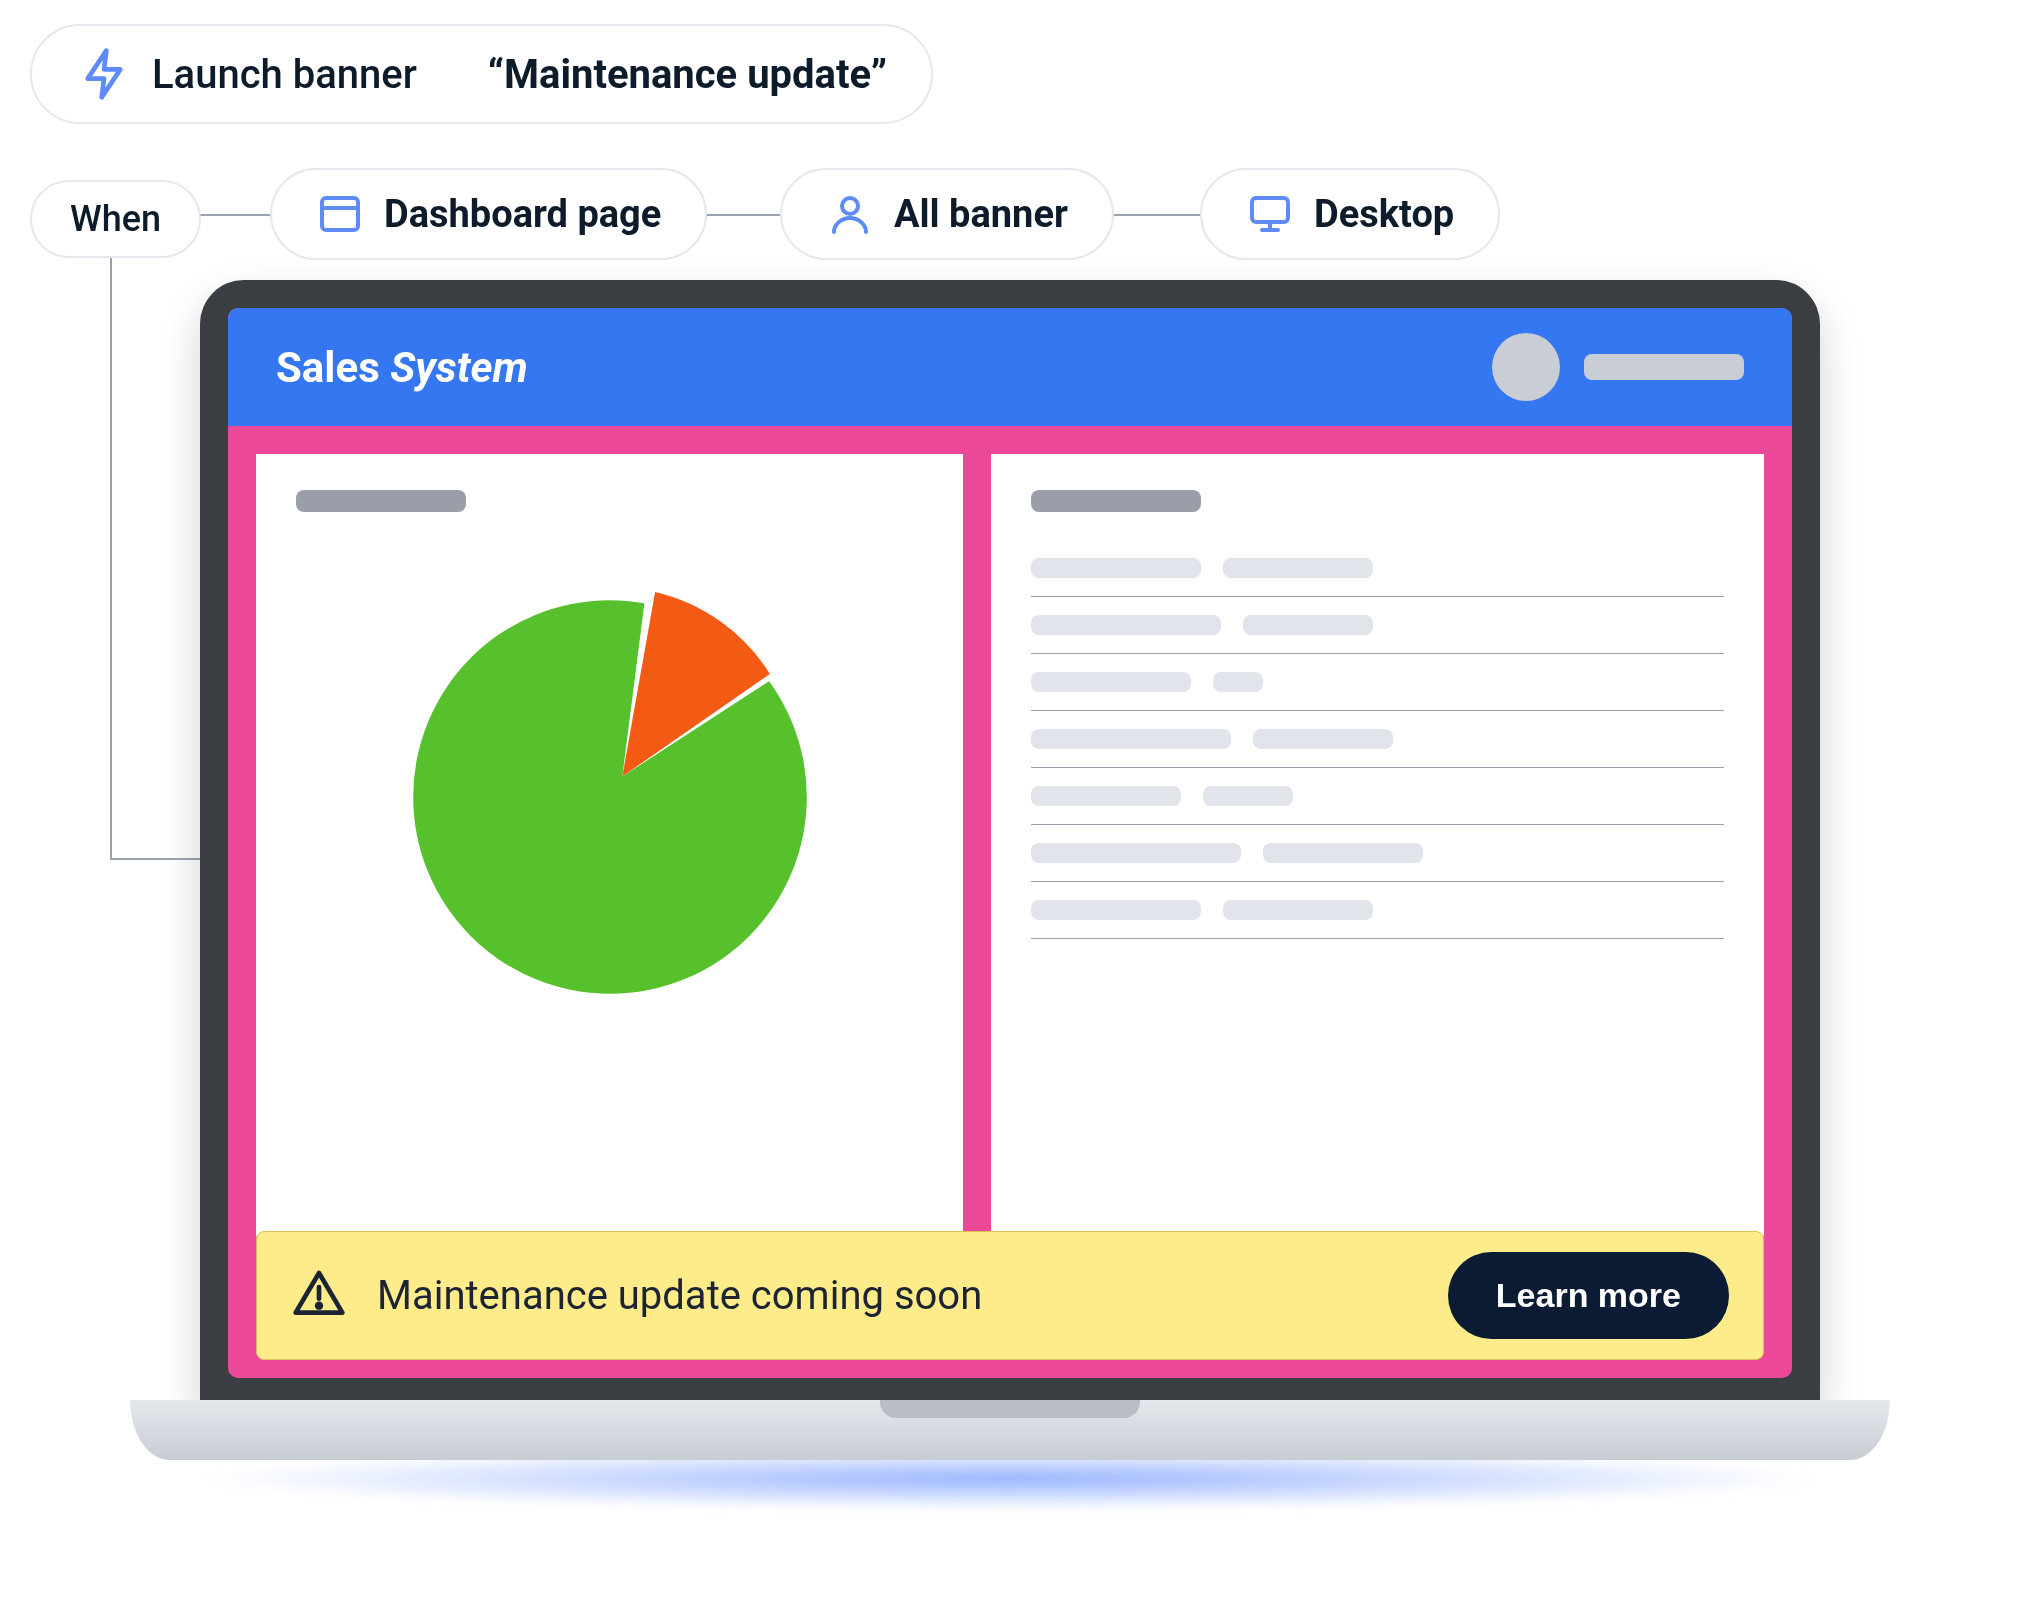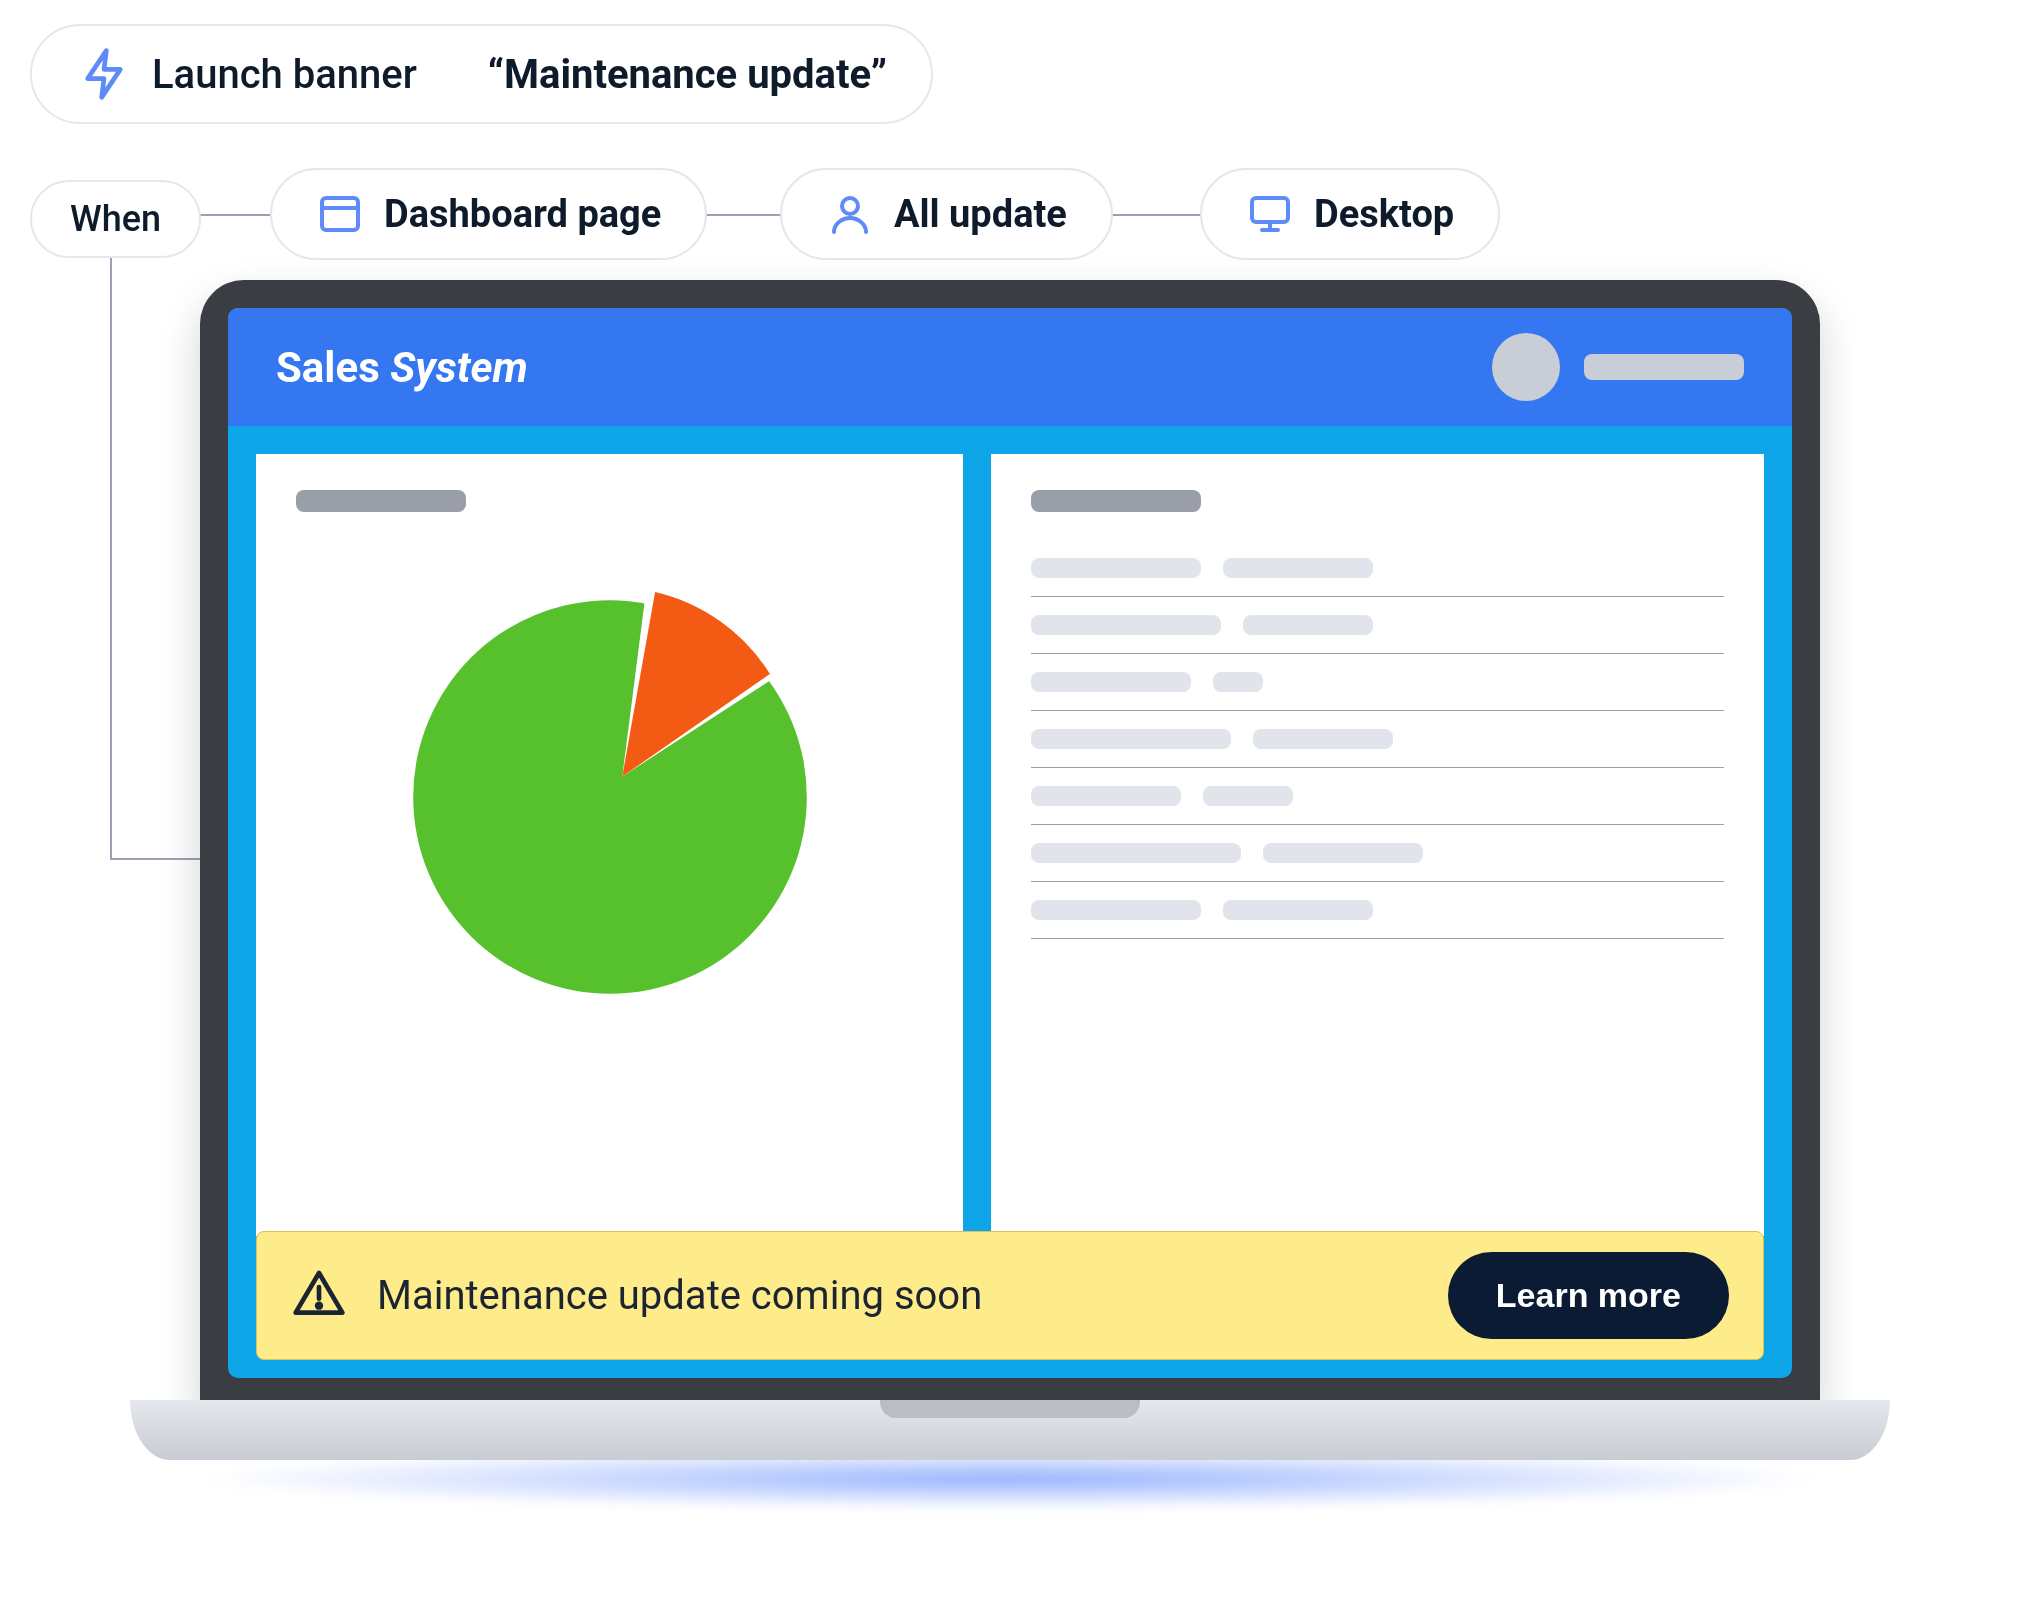--- a/index.html
+++ b/index.html
@@ -56,21 +56,21 @@
     left: 200px;
     width: 1620px;
   }
   .bezel {
     background: #3a3d42;
     border-radius: 44px 44px 0 0;
     padding: 28px;
     box-shadow: 0 18px 40px rgba(0,0,0,0.18);
   }
   .screen {
-    background: #0ea5e9;
+    background: #ec4899;
     border-radius: 10px;
     overflow: hidden;
     height: 1070px;
     position: relative;
   }
   .topbar {
     background: #3577f1;
     height: 118px;
     display: flex;
     align-items: center;
@@ -226,21 +226,21 @@
     <span>Dashboard page</span>
   </div>
 
   <div class="pill users-pill">
     <span class="icon-slot">
       <svg width="48" height="48" viewBox="0 0 24 24" fill="none" stroke="#5e8bf7" stroke-width="2" stroke-linecap="round" stroke-linejoin="round">
         <circle cx="12" cy="8" r="4"></circle>
         <path d="M4 21c0-4 4-7 8-7s8 3 8 7"></path>
       </svg>
     </span>
-    <span>All update</span>
+    <span>All banner</span>
   </div>
 
   <div class="pill desk-pill">
     <span class="icon-slot">
       <svg width="48" height="48" viewBox="0 0 24 24" fill="none" stroke="#5e8bf7" stroke-width="2" stroke-linecap="round" stroke-linejoin="round">
         <rect x="3" y="4" width="18" height="12" rx="2"></rect>
         <line x1="12" y1="16" x2="12" y2="20"></line>
         <line x1="8" y1="20" x2="16" y2="20"></line>
       </svg>
     </span>

